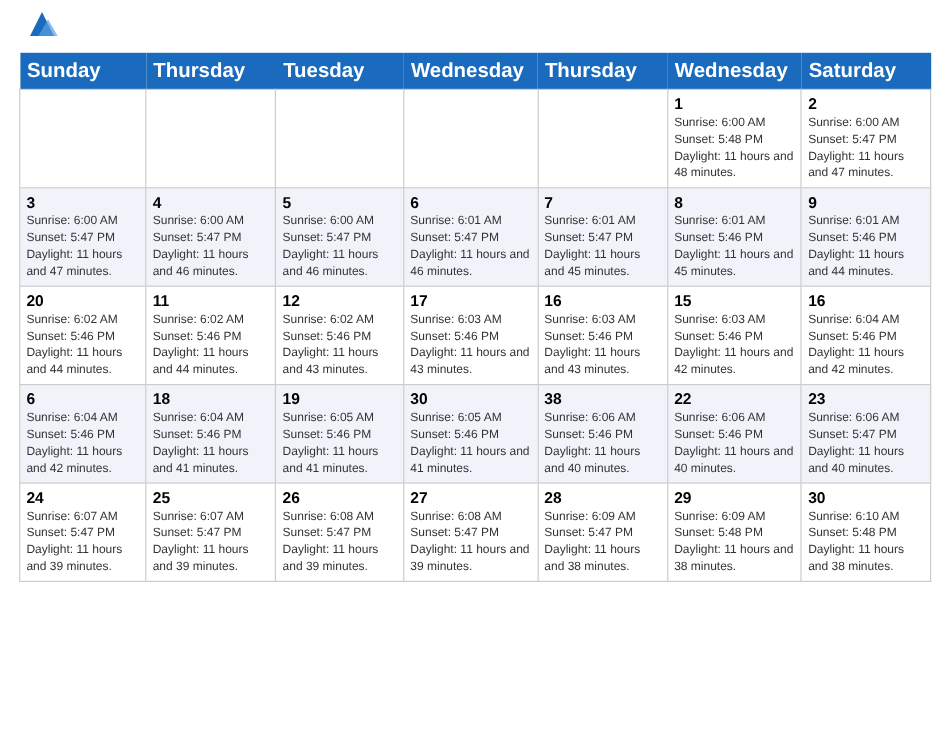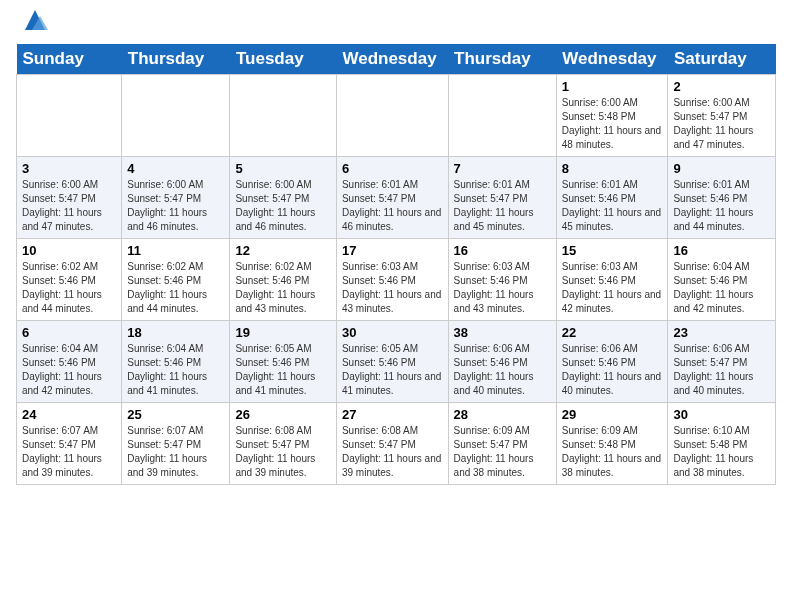--- a/index.html
+++ b/index.html
@@ -171,21 +171,21 @@
         </td>
         <td>
           <span class="day-num">9</span>
           <div class="day-info" style="white-space: pre-line;">Sunrise: 6:01 AM
 Sunset: 5:46 PM
 Daylight: 11 hours and 44 minutes.</div>
         </td>
       </tr>
       <tr>
         <td>
-          <span class="day-num">10</span>
+          <span class="day-num">20</span>
           <div class="day-info" style="white-space: pre-line;">Sunrise: 6:02 AM
 Sunset: 5:46 PM
 Daylight: 11 hours and 44 minutes.</div>
         </td>
         <td>
           <span class="day-num">11</span>
           <div class="day-info" style="white-space: pre-line;">Sunrise: 6:02 AM
 Sunset: 5:46 PM
 Daylight: 11 hours and 44 minutes.</div>
         </td>

